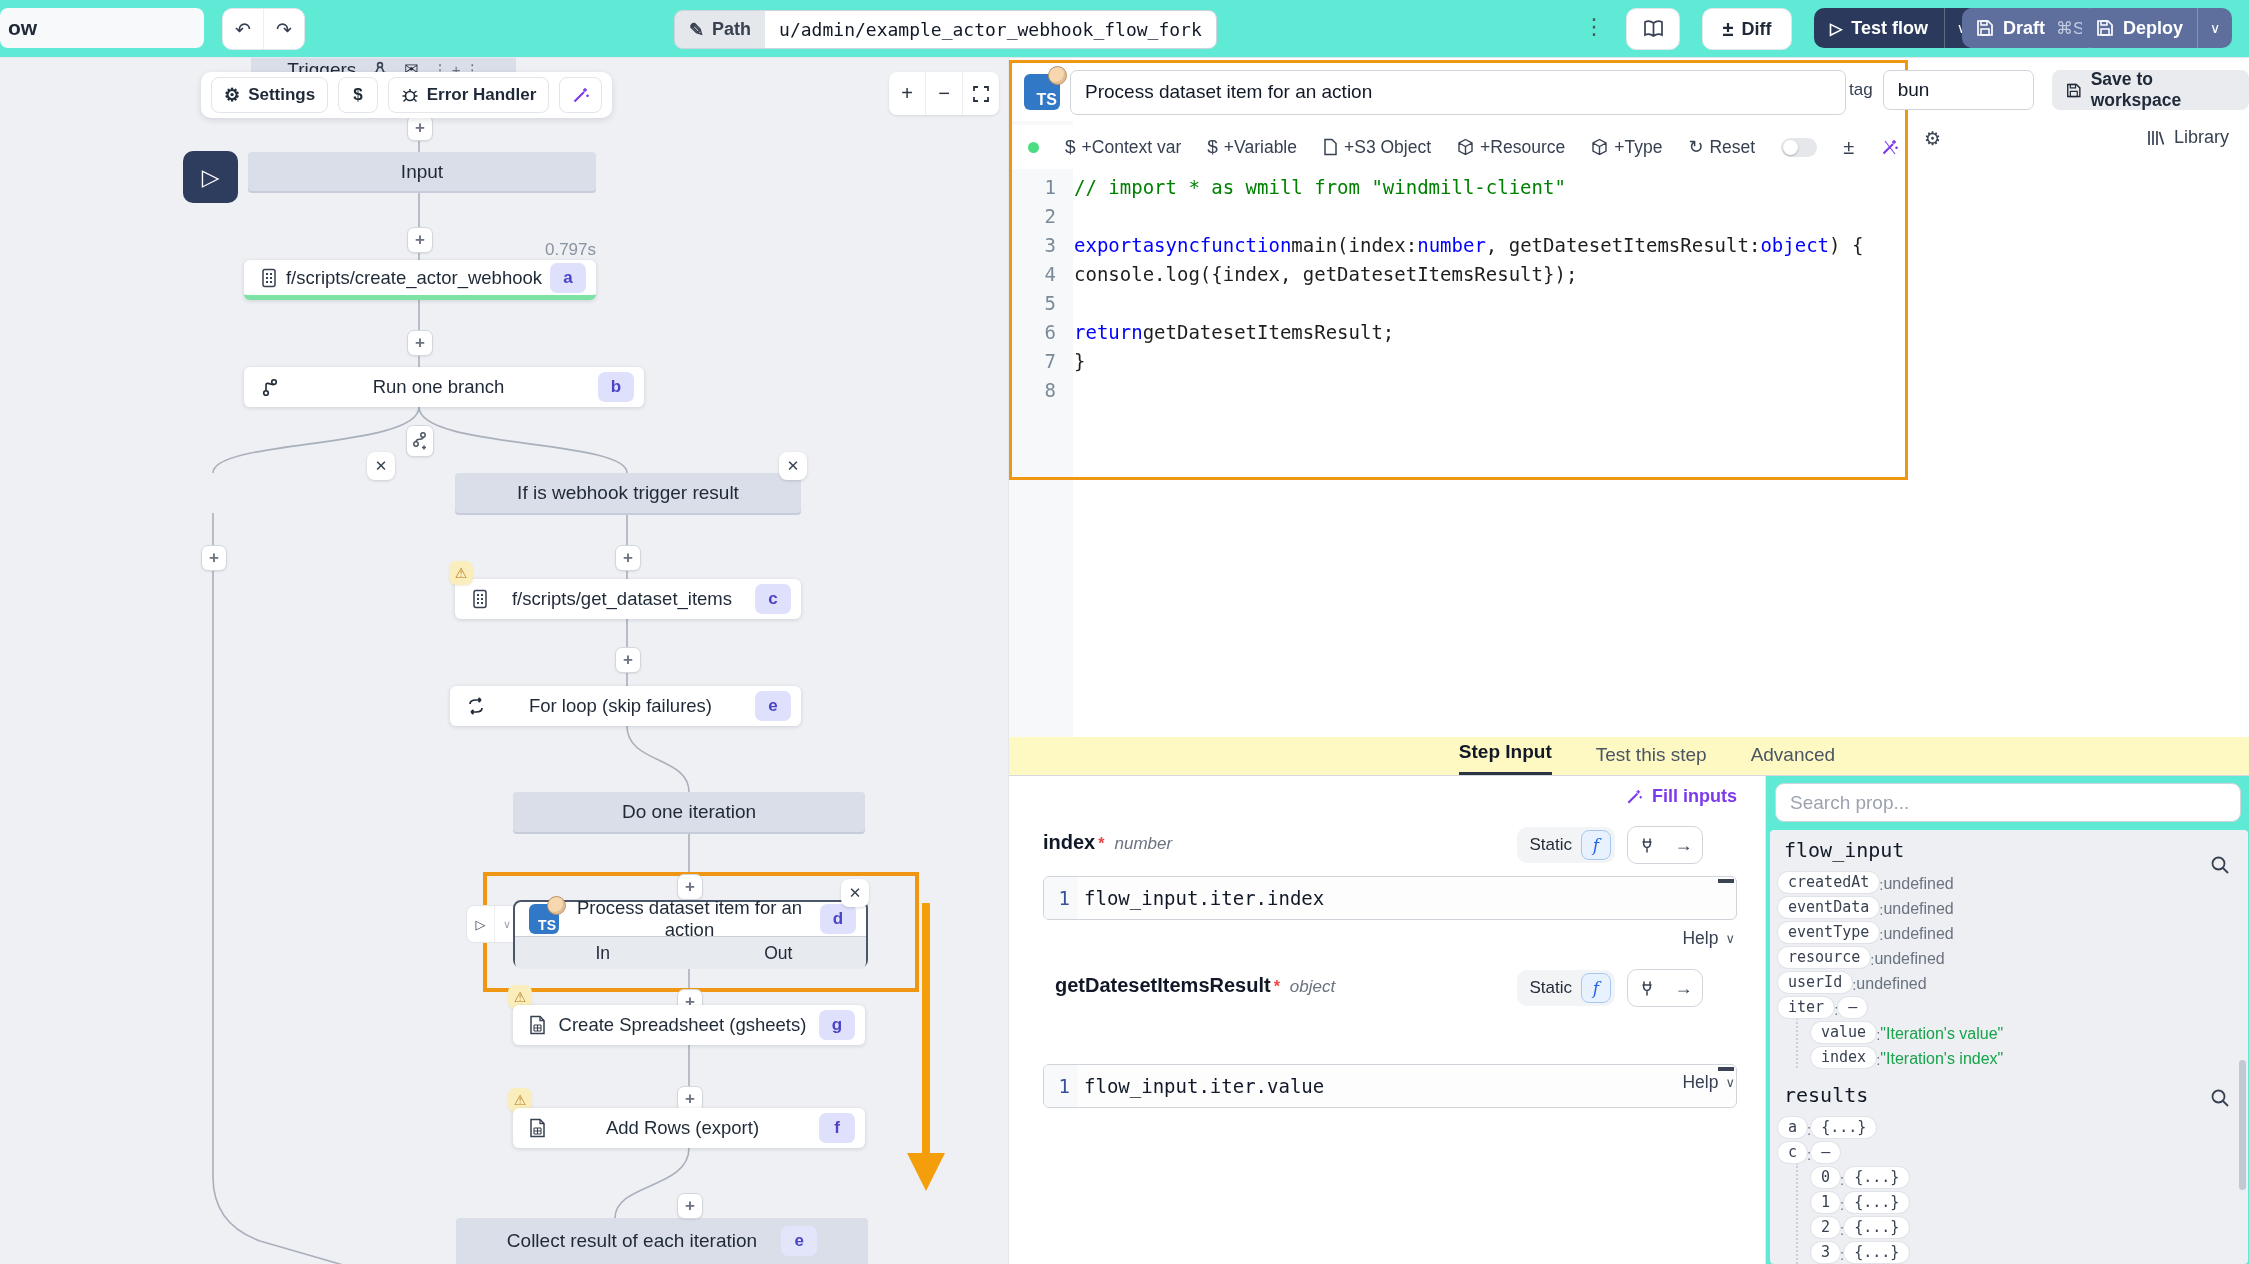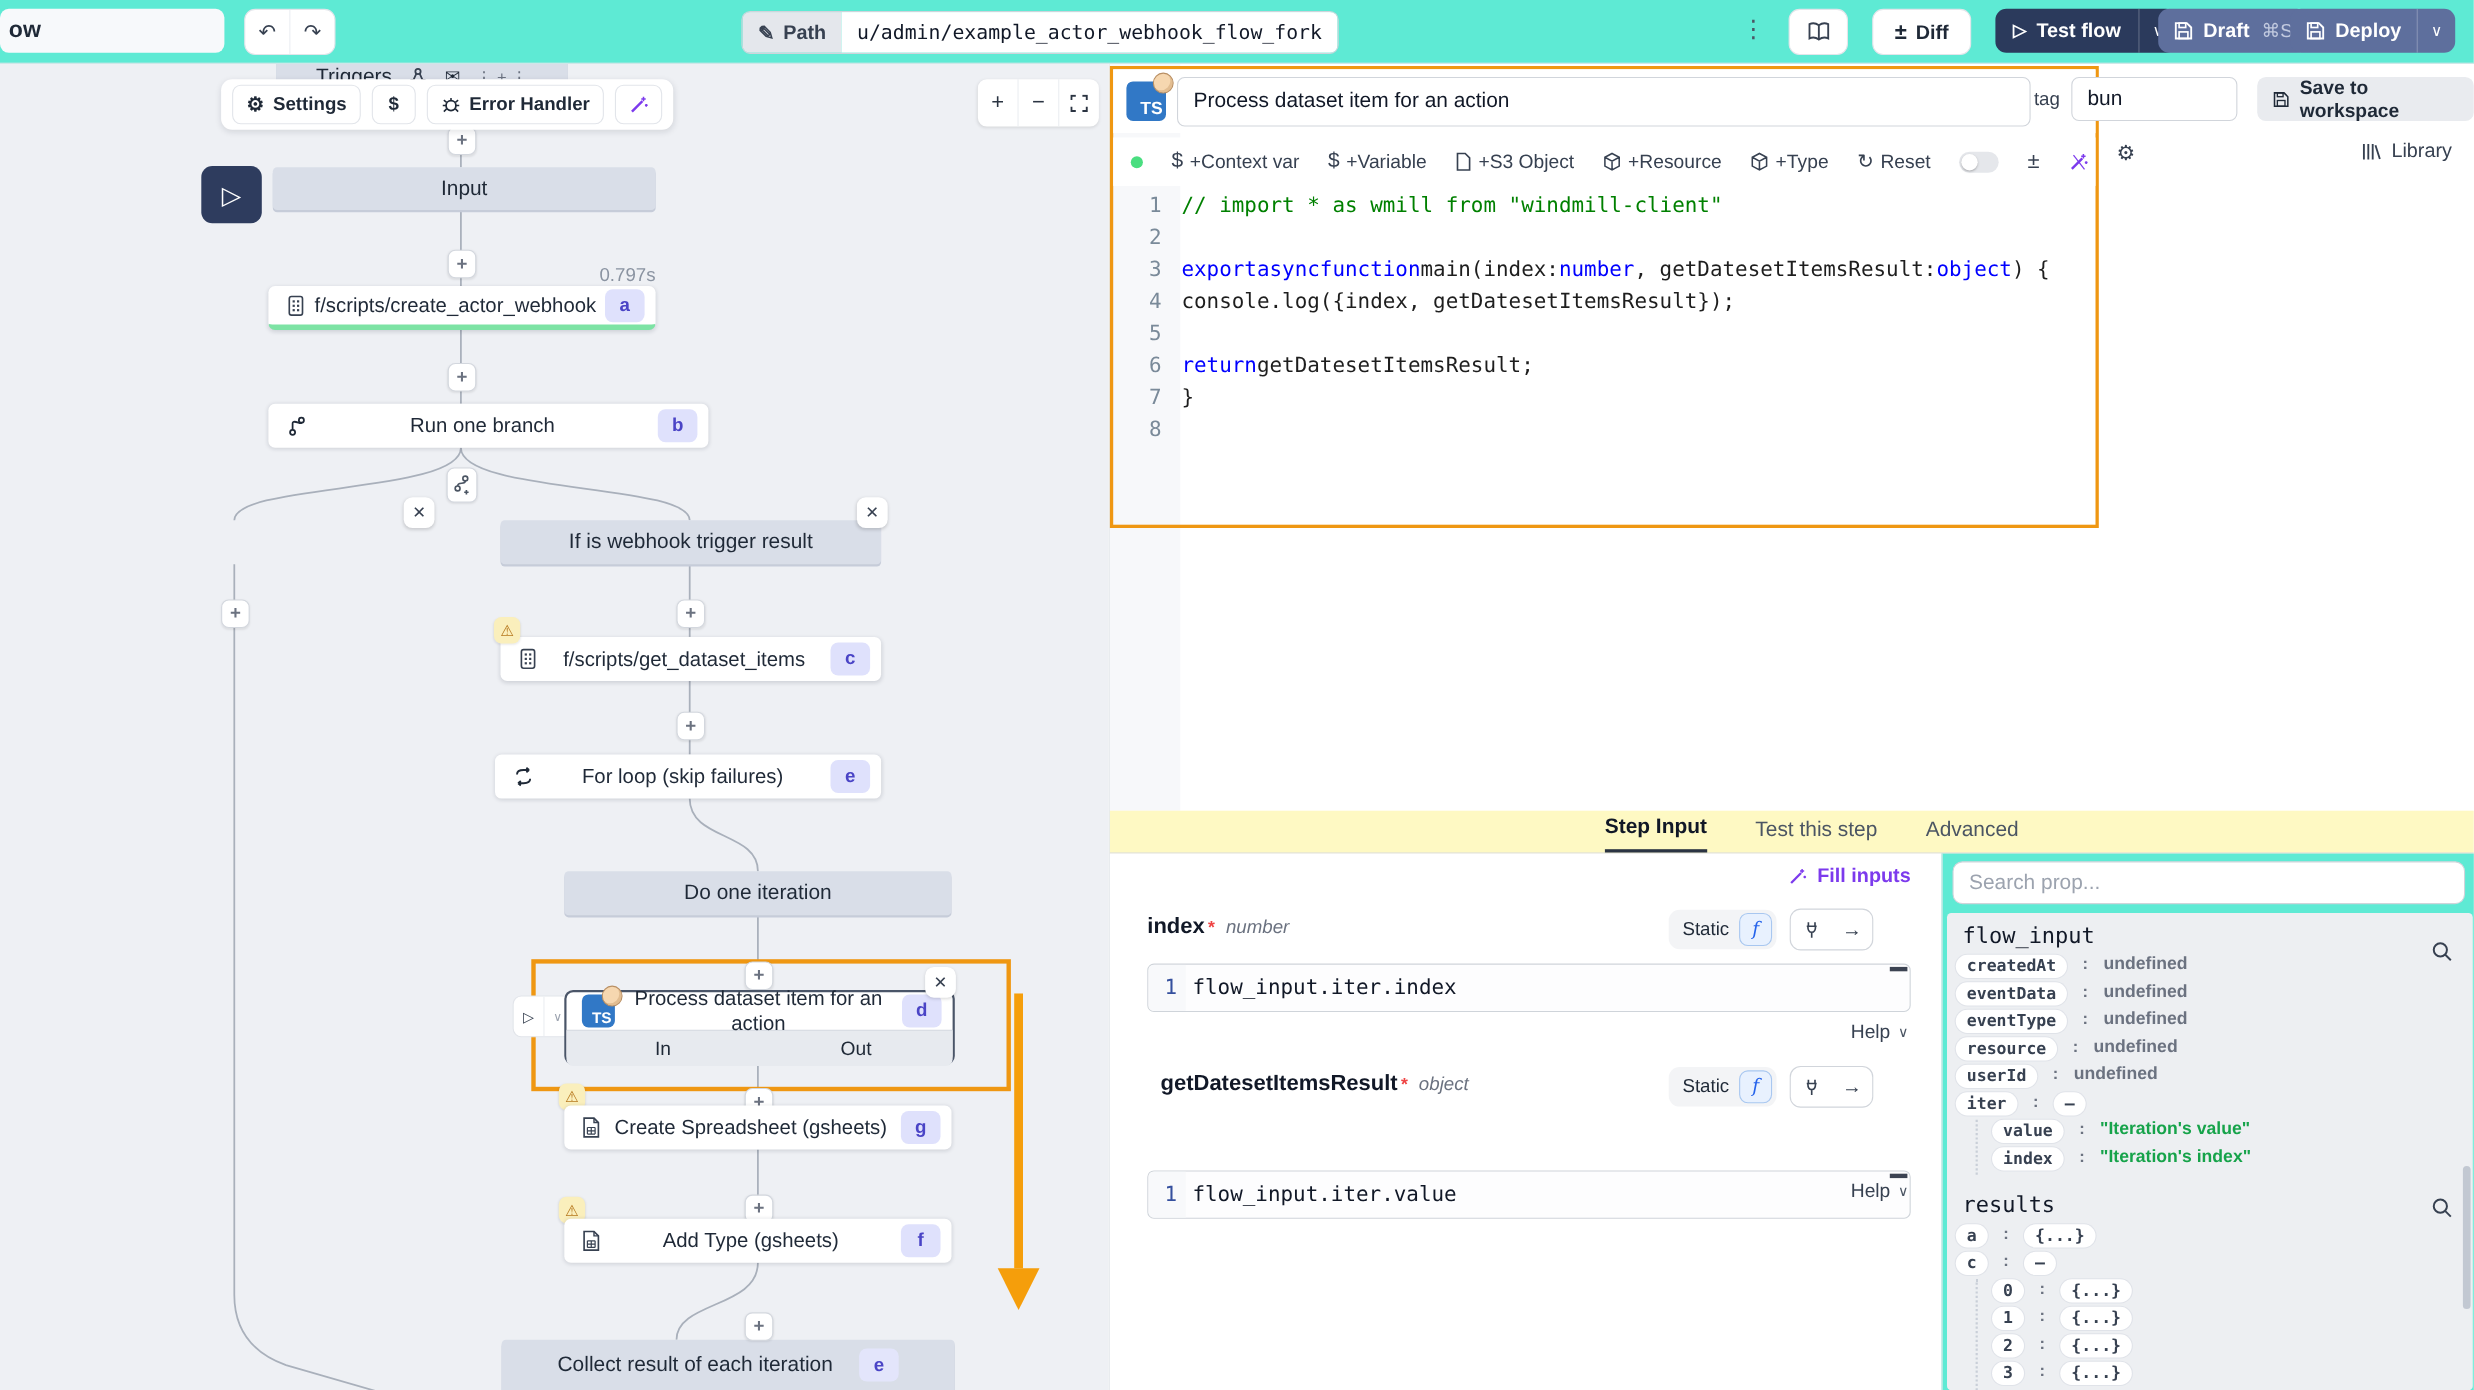--- a/index.html
+++ b/index.html
@@ -68,21 +68,21 @@
   .iconpair span{width:37px;display:flex;align-items:center;justify-content:center;color:#374151;font-size:18px;}
   .exprbox{position:relative;border:1px solid #cfd4da;border-radius:6px;height:42px;display:flex;align-items:center;background:#fdfdfe;overflow:hidden;}
   .exprbox .eln{width:34px;text-align:right;padding-right:8px;color:#35509e;font-size:19px;background:#f8f9fb;height:100%;display:flex;align-items:center;justify-content:flex-end;box-sizing:border-box;}
   .exprbox .etext{font-size:19px;color:#111827;padding-left:6px;}
   .exprbox .mini{position:absolute;right:2px;top:2px;width:16px;height:4px;background:#3c4352;}
   .helprow{display:flex;justify-content:flex-end;align-items:center;gap:7px;color:#374151;font-size:17.5px;}
   .propspanel{position:absolute;left:756px;top:719px;width:485px;height:488px;background:#5eead4;border-left:1px solid #e4e7ec;box-sizing:border-box;}
   .searchprop{position:absolute;left:9px;top:7px;width:466px;height:39px;border:1px solid #cfd4da;border-radius:9px;display:flex;align-items:center;padding:0 14px;font-size:19px;color:#9ca3af;background:#fff;box-sizing:border-box;}
   .propsbody{position:absolute;left:4px;top:54px;width:478px;height:434px;background:#edeff2;border-radius:4px;overflow:hidden;}
   .phead{font-family:"DejaVu Sans Mono",monospace;font-size:20px;color:#111827;}
-  .prow{display:flex;align-items:flex-start;gap:14px;height:25px;font-weight:bold;}
+  .prow{display:flex;align-items:flex-end;gap:0;height:25px;}
   .pill{background:#fff;border-radius:11px;padding:1px 10px 2px;font-family:"DejaVu Sans Mono",monospace;font-size:15px;color:#374151;box-shadow:0 0 0 1px #e0e3e9;white-space:nowrap;}
   .pcolon{color:#6b7280;font-size:15px;}
   .vplain{color:#6b7280;font-size:16px;}
   .vgreen{color:#16a34a;font-size:16px;}
   .indented{margin-left:18px;border-left:2px dotted #c9cfd8;padding-left:13px;}
   .sicon{position:absolute;width:20px;height:20px;}
   .scrollthumb{position:absolute;right:2px;width:7px;border-radius:4px;background:#c2c8d2;}
   .helpchev{font-size:13px;color:#4b5563;}
   svg{display:block;}
 </style>
@@ -359,21 +359,21 @@
     <div class="node-white abs" style="left:513px;top:1051px;width:352px;height:40px;z-index:3;">
       <span class="nicon">
           <svg width="17" height="20" viewBox="0 0 17 20">
             <path d="M2 1.5 H11 L15 5.5 V18.5 H2 Z" fill="none" stroke="#374151" stroke-width="1.5"></path>
             <path d="M11 1.5 V5.5 H15" fill="none" stroke="#374151" stroke-width="1.3"></path>
             <g stroke="#374151" stroke-width="1.1">
               <path d="M5 10 H12 M5 13 H12 M5 10 V16 M8.5 10 V16 M12 10 V16 M5 16 H12"></path>
             </g>
           </svg>
         </span>
-      <span class="node-label">Add Type (gsheets)</span>
+      <span class="node-label">Add Rows (export)</span>
       <span class="nbadge">f</span>
     </div>
 
     <div class="node-gray abs" style="left:456px;top:1161px;width:412px;height:46px;border-radius:4px 4px 0 0;">
       <span>Collect result of each iteration</span>
       <span class="nbadge" style="background:#e3e5fb;margin-left:24px;margin-right:0;">e</span>
     </div>
   </div>
 
   <div class="rightpanel">

